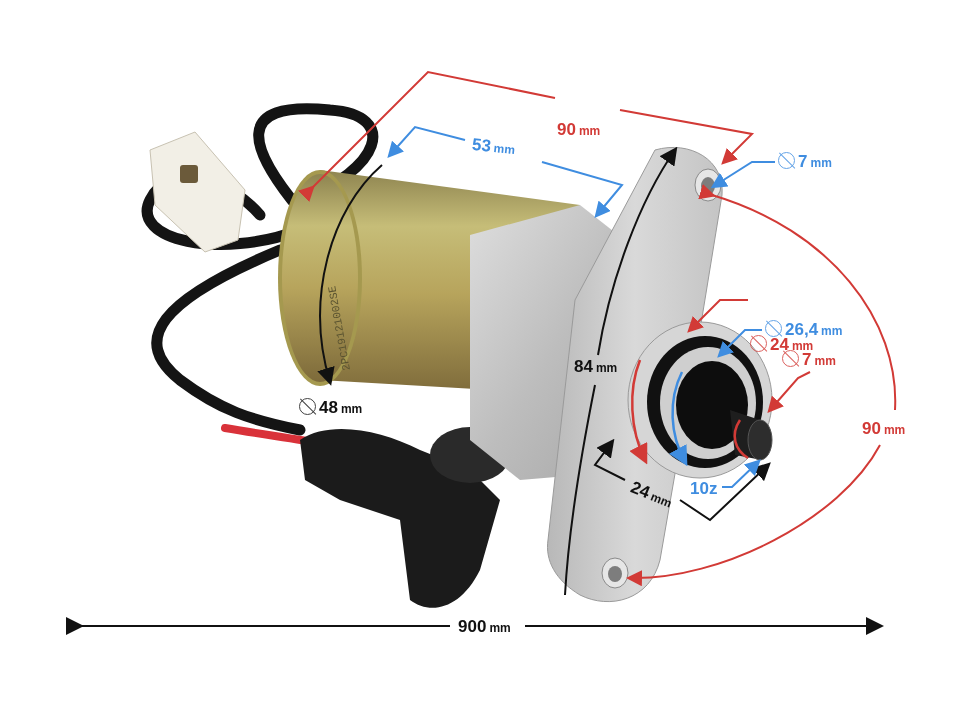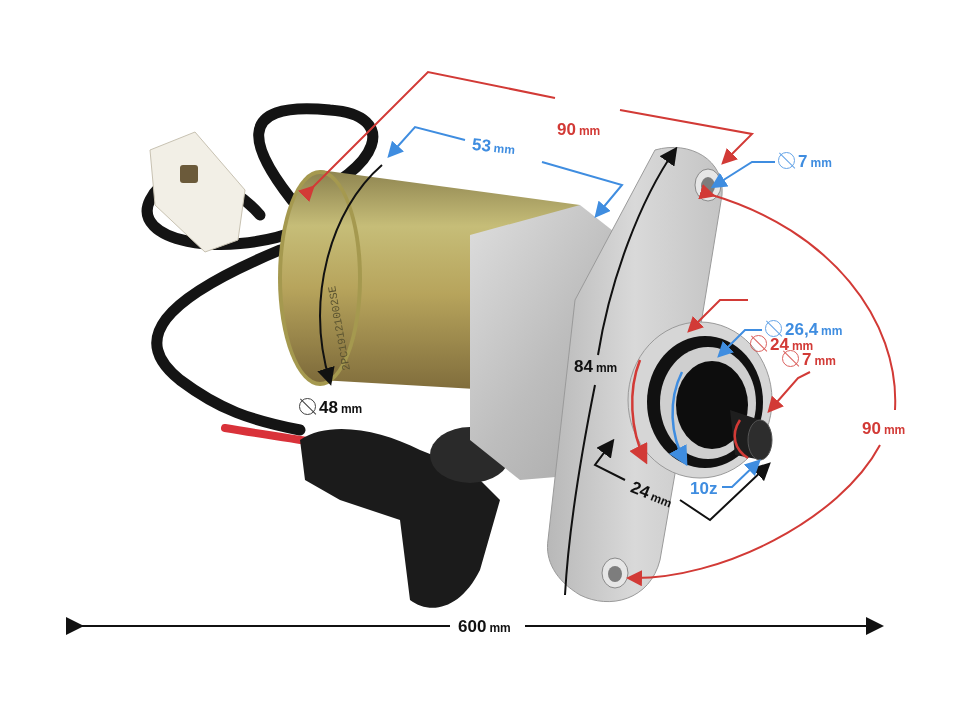--- a/index.html
+++ b/index.html
@@ -165,14 +165,14 @@
 <div class="lbl red big" style="left:862px;top:420px;">
   <span>90</span><span class="unit">mm</span>
 </div>
 <div class="lbl black big" style="left:630px;top:486px;transform:rotate(22deg);">
   <span>24</span><span class="unit">mm</span>
 </div>
 <div class="lbl blue big" style="left:690px;top:480px;">
   <span>10z</span>
 </div>
 <div class="lbl black big" style="left:458px;top:618px;">
-  <span>600</span><span class="unit">mm</span>
+  <span>900</span><span class="unit">mm</span>
 </div>
 
 </body></html>

